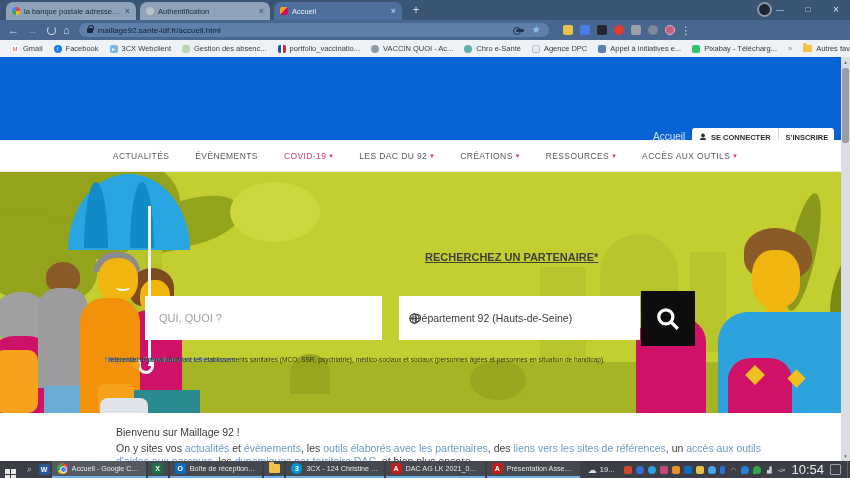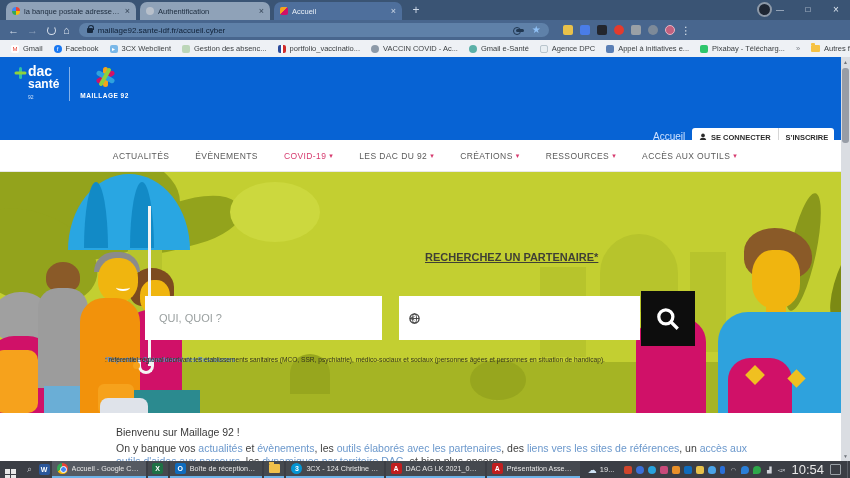--- a/index.html
+++ b/index.html
@@ -223,21 +223,21 @@
     </div>
   </div>
 
   <div class="toolbar">
     <span class="nav-glyph">←</span>
     <span class="nav-glyph nav-dim">→</span>
     <span class="reload-ic"></span>
     <span class="nav-glyph" style="margin-left:7px;">⌂</span>
     <div class="urlpill">
       <span class="padlock"></span>
-      <span class="url-text">maillage92.sante-idf.fr/accueil.cyber</span>
+      <span class="url-text">maillage92.sante-idf.fr/accueil.html</span>
       <span class="key-ic"></span>
       <span class="star-ic">★</span>
     </div>
     <div class="ext-row">
       <span class="ext" style="background:#e8c14a;"></span>
       <span class="ext" style="background:#4a7de8;"></span>
       <span class="ext" style="background:#23262e;"></span>
       <span class="ext" style="background:#e33b2e; border-radius:50%;"></span>
       <span class="ext" style="background:#9aa0a6;"></span>
       <span class="ext" style="background:#7d8a99; border-radius:50%;"></span>
@@ -262,25 +262,25 @@
     <span class="bm">
         <span class="bmi" style="background:#bcd6b8;"></span>
         <span>Gestion des absenc...</span>
       </span>
     <span class="bm">
         <span class="bmi" style="background:linear-gradient(90deg,#2a4b9b 33%,#fff 33% 66%,#d02b2b 66%);"></span>
         <span>portfolio_vaccinatio...</span>
       </span>
     <span class="bm">
         <span class="bmi" style="background:#8d9aa8;border-radius:50%;"></span>
-        <span>VACCIN COVID - Ac...</span>
+        <span>VACCIN QUOI - Ac...</span>
       </span>
     <span class="bm">
         <span class="bmi" style="background:#5bb0a8;border-radius:50%;"></span>
-        <span>Gmail e-Santé</span>
+        <span>Chro e-Santé</span>
       </span>
     <span class="bm">
         <span class="bmi" style="background:#e8eef2;border:1px solid #b8c4cc;"></span>
         <span>Agence DPC</span>
       </span>
     <span class="bm">
         <span class="bmi" style="background:#5a7fb5;"></span>
         <span>Appel à initiatives e...</span>
       </span>
     <span class="bm">
@@ -290,41 +290,20 @@
     <span class="bm" style="color:#7a7f86;">»</span>
     <span class="bm-spacer"></span>
     <span class="bm">
         <span class="folder-ic"></span>
         <span>Autres favoris</span>
       </span>
 
   </div>
 
   <div class="site-header">
-    <div class="logo-wrap">
-      <span class="dac-x">
-          <span></span>
-          <span></span>
-        </span>
-      <span class="dac-text">
-        <span>dac</span>
-        <span class="sub">santé</span>
-        <span class="tiny">92</span>
-      </span>
-      <span class="logo-div"></span>
-      <span style="display:flex; flex-direction:column; align-items:center;">
-        <span class="starburst" style="position:relative;">
-            <i></i>
-            <i></i>
-            <i></i>
-            <i></i>
-          </span>
-        <span class="brand-label">MAILLAGE 92</span>
-      </span>
-    </div>
     <a class="hdr-home">Accueil</a>
     <div class="auth-pill">
       <svg class="pers" width="8" height="8" viewBox="0 0 10 10">
           <circle cx="5" cy="3" r="2.3" fill="#2b2b2b"></circle>
           <path d="M0.8 10 a4.2 4.2 0 0 1 8.4 0 z" fill="#2b2b2b"></path>
         </svg>
       <span>SE CONNECTER</span>
       <span class="auth-sep"></span>
       <span>S'INSCRIRE</span>
     </div>
@@ -412,38 +391,39 @@
         <span>RECHERCHEZ UN PARTENAIRE*</span>
       </div>
     <div class="search-row">
       <input class="inp-who" placeholder="QUI, QUOI ?" style="">
       <div class="inp-where">
         <svg width="11" height="11" viewBox="0 0 12 12">
           <circle cx="6" cy="6" r="5" fill="none" stroke="#3c3c3c" stroke-width="1.4"></circle>
           <ellipse cx="6" cy="6" rx="2.2" ry="5" fill="none" stroke="#3c3c3c" stroke-width="1"></ellipse>
           <line x1="1" y1="6" x2="11" y2="6" stroke="#3c3c3c" stroke-width="1"></line>
         </svg>
+        <span class="wtext">Département 92 (Hauts-de-Seine)</span>
         <span class="clear">×</span>
       </div>
       <div class="btn-search">
         <svg width="26" height="26" viewBox="0 0 24 24">
           <circle cx="10" cy="10" r="6.5" fill="none" stroke="#fff" stroke-width="3"></circle>
           <line x1="15" y1="15" x2="21" y2="21" stroke="#fff" stroke-width="3"></line>
         </svg>
       </div>
     </div>
     <div class="footnote">
         <span class="fl">*Répertoire Opérationnel des Ressources</span>
         <span> : référentiel régional décrivant les établissements sanitaires (MCO, SSR, psychiatrie), médico-sociaux et sociaux (personnes âgées et personnes en situation de handicap).</span>
       </div>
   </div>
 
   <div class="content">
     <div class="welcome">Bienvenu sur Maillage 92 !</div>
-    <div class="para"><span>On y banque vos </span><a>actualités</a><span> et </span><a>évènements</a><span>, les </span><a>outils élaborés avec les partenaires</a><span>, des </span><a>liens vers les sites de références</a><span>, un </span><a>accès aux outils d'aides aux parcours</a><span>, les </span><a>dynamiques par territoire DAC</a><span>, et bien plus encore...</span></div>
+    <div class="para"><span>On y sites vos </span><a>actualités</a><span> et </span><a>évènements</a><span>, les </span><a>outils élaborés avec les partenaires</a><span>, des </span><a>liens vers les sites de références</a><span>, un </span><a>accès aux outils d'aides aux parcours</a><span>, les </span><a>dynamiques par territoire DAC</a><span>, et bien plus encore...</span></div>
   </div>
 
   <div class="scrollbar">
     <div class="sb-arrow" style="top:0;">▲</div>
     <div class="sb-thumb"></div>
     <div class="sb-arrow" style="bottom:0;">▼</div>
   </div>
 
   <div class="taskbar">
     <div class="tb-start"><span class="winlogo">

